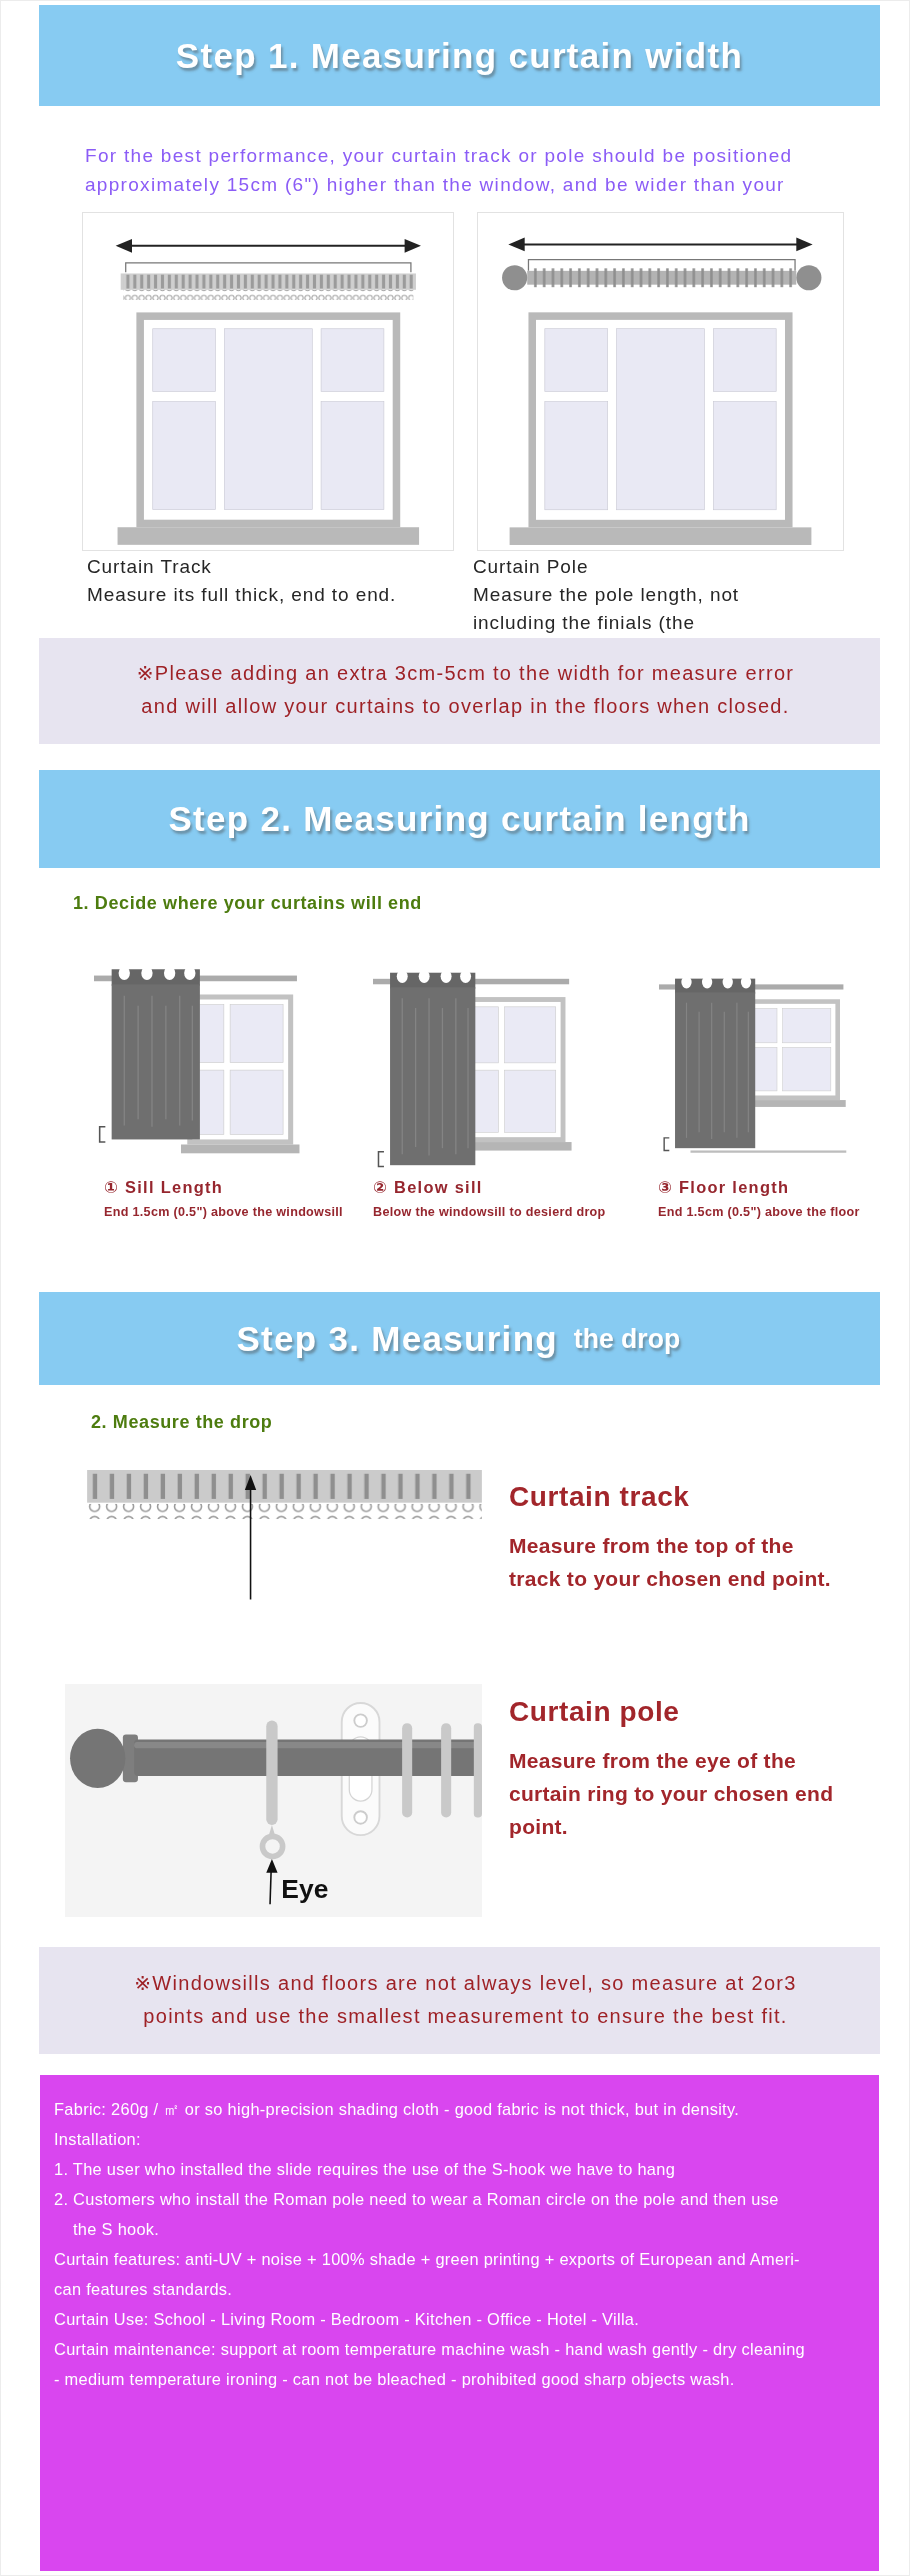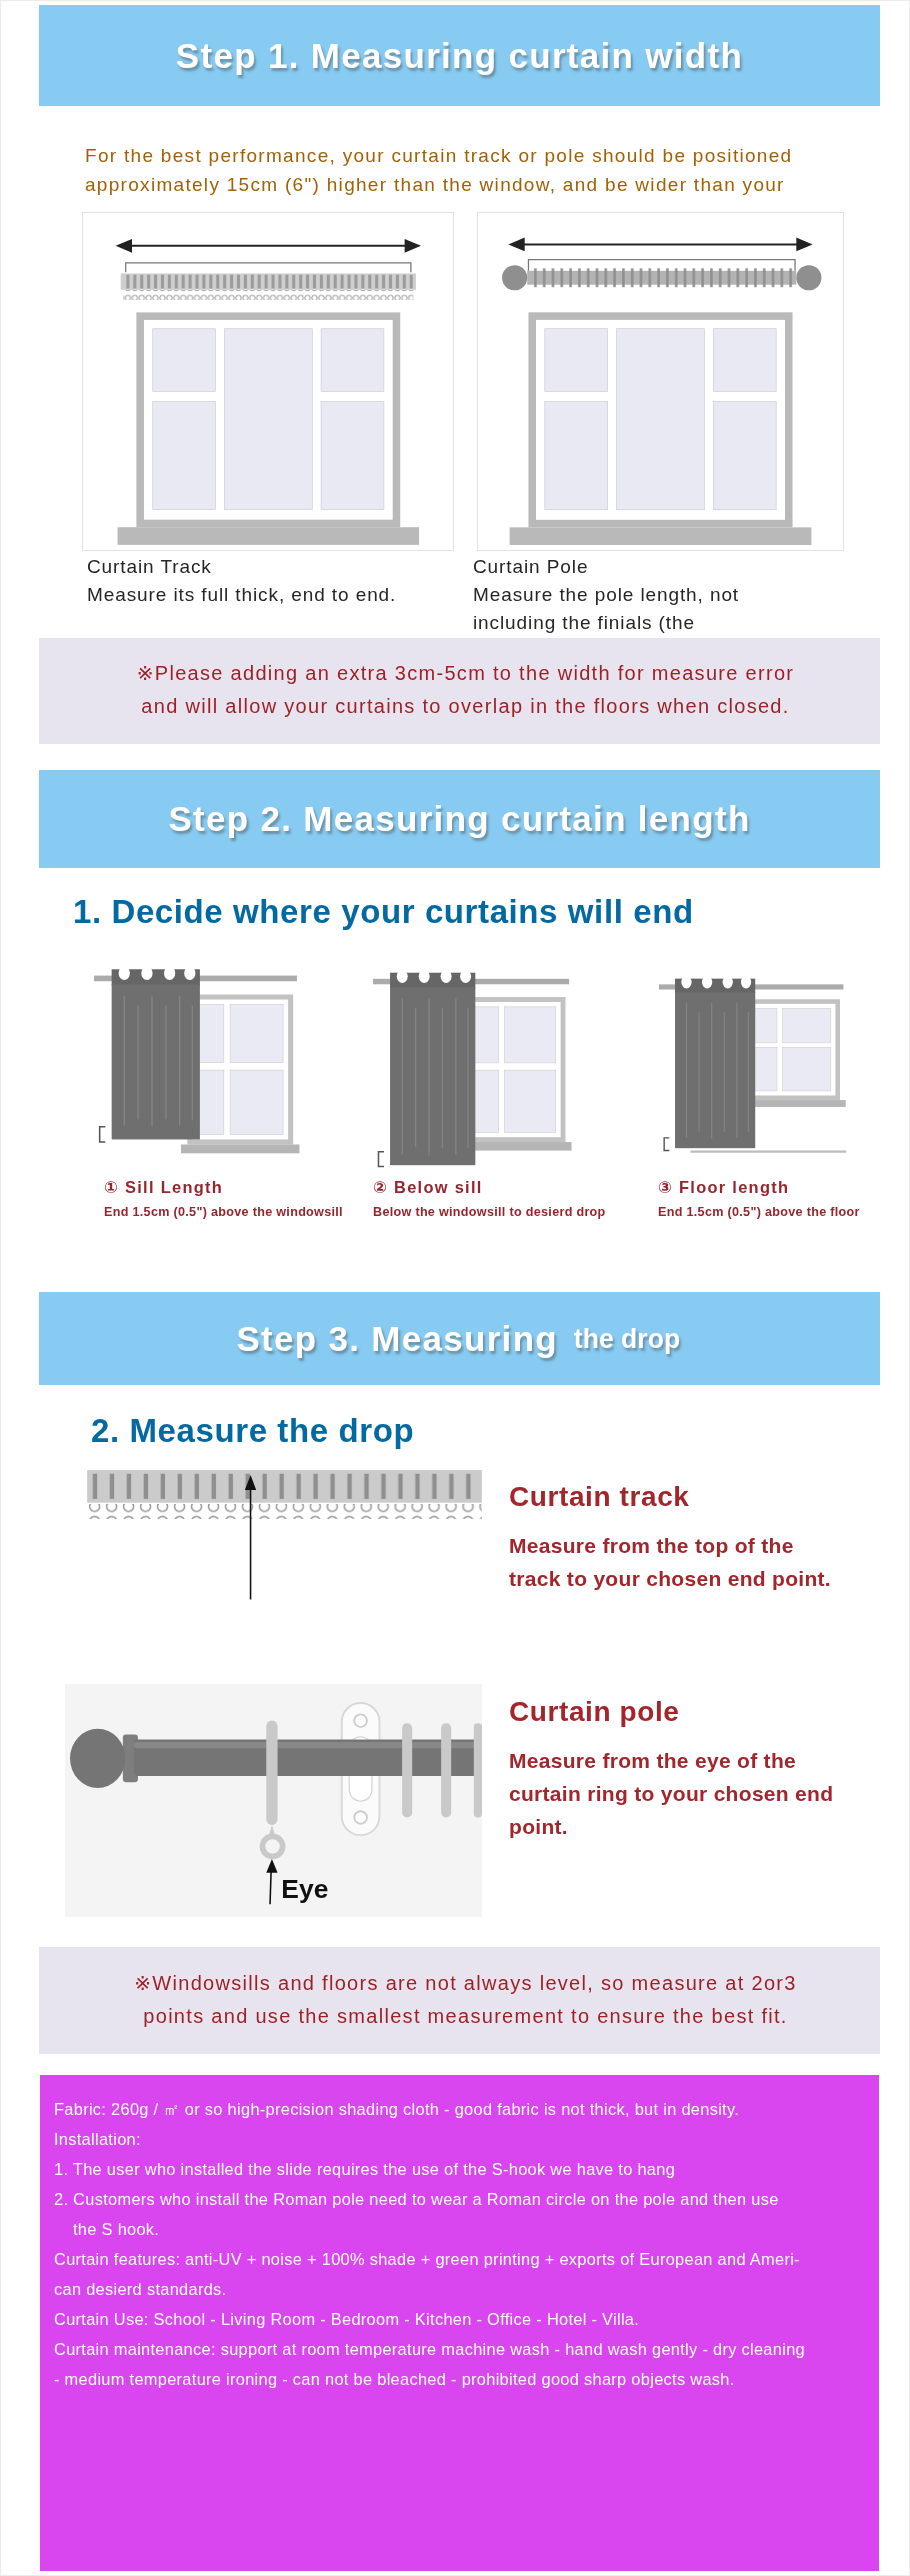--- a/index.html
+++ b/index.html
@@ -19,37 +19,37 @@
     background:#87CBF2;
     display:flex;align-items:center;justify-content:center;
     color:#ffffff;font-size:35px;font-weight:bold;letter-spacing:1.3px;
     text-shadow:1.9px 2.5px 2.5px rgba(70,70,70,0.45);
     white-space:nowrap;
   }
   .banner .sub{font-size:28px;letter-spacing:0;margin-left:12.6px;transform:scaleX(.95);}
   
   .intro{
     left:84px;top:140px;
-    font-size:19px;line-height:29px;letter-spacing:1.3px;color:#a16207;
+    font-size:19px;line-height:29px;letter-spacing:1.3px;color:#8b5cf6;
     white-space:nowrap;
   }
   .diag-box{border:0.6px solid #e2e2e2;background:#ffffff;}
   .caption{
     font-size:19px;line-height:28px;letter-spacing:0.9px;color:#262626;white-space:nowrap;
   }
   .note{
     left:38px;width:841px;
     background:#E7E4F0;color:#9E2126;
     font-size:20px;line-height:33px;letter-spacing:1.3px;
     text-align:center;white-space:nowrap;
     box-sizing:border-box;
     padding-left:12px;
   }
   .sec-heading{
-    font-size:33px;font-weight:bold;letter-spacing:0.6px;color:#0369a1;white-space:nowrap;
+    font-size:18px;font-weight:bold;letter-spacing:0.6px;color:#4d7c0f;white-space:nowrap;
   }
   .opt-cap{white-space:nowrap;color:#96262E;}
   .opt-cap .opt-label{font-size:16.4px;font-weight:bold;letter-spacing:1.3px;line-height:21.4px;}
   .opt-cap .opt-desc{font-size:12.6px;font-weight:bold;letter-spacing:0.3px;line-height:19px;margin-top:5px;}
   .red-block{white-space:nowrap;color:#A2262B;}
   .red-block .red-title{font-size:28px;font-weight:bold;letter-spacing:0.6px;line-height:33px;margin-bottom:16.4px;}
   .red-block .red-line{font-size:21px;font-weight:bold;letter-spacing:0.3px;line-height:33px;}
   .pole-box{background:#f4f4f4;}
   .info{
     left:39px;top:2074px;width:839px;height:496px;
@@ -318,20 +318,20 @@
     <div>points and use the smallest measurement to ensure the best fit.</div>
   </div>
 
   <div class="abs info">
     <div class="info-line">Fabric: 260g / ㎡ or so high-precision shading cloth - good fabric is not thick, but in density.</div>
     <div class="info-line">Installation:</div>
     <div class="info-line">1. The user who installed the slide requires the use of the S-hook we have to hang</div>
     <div class="info-line">2. Customers who install the Roman pole need to wear a Roman circle on the pole and then use</div>
     <div class="info-line">the S hook.</div>
     <div class="info-line">Curtain features: anti-UV + noise + 100% shade + green printing + exports of European and Ameri-</div>
-    <div class="info-line">can desierd standards.</div>
+    <div class="info-line">can features standards.</div>
     <div class="info-line">Curtain Use: School - Living Room - Bedroom - Kitchen - Office - Hotel - Villa.</div>
     <div class="info-line">Curtain maintenance: support at room temperature machine wash - hand wash gently - dry cleaning</div>
     <div class="info-line">- medium temperature ironing - can not be bleached - prohibited good sharp objects wash.</div>
   </div>
 
 </div>
 
 
 </body></html>

